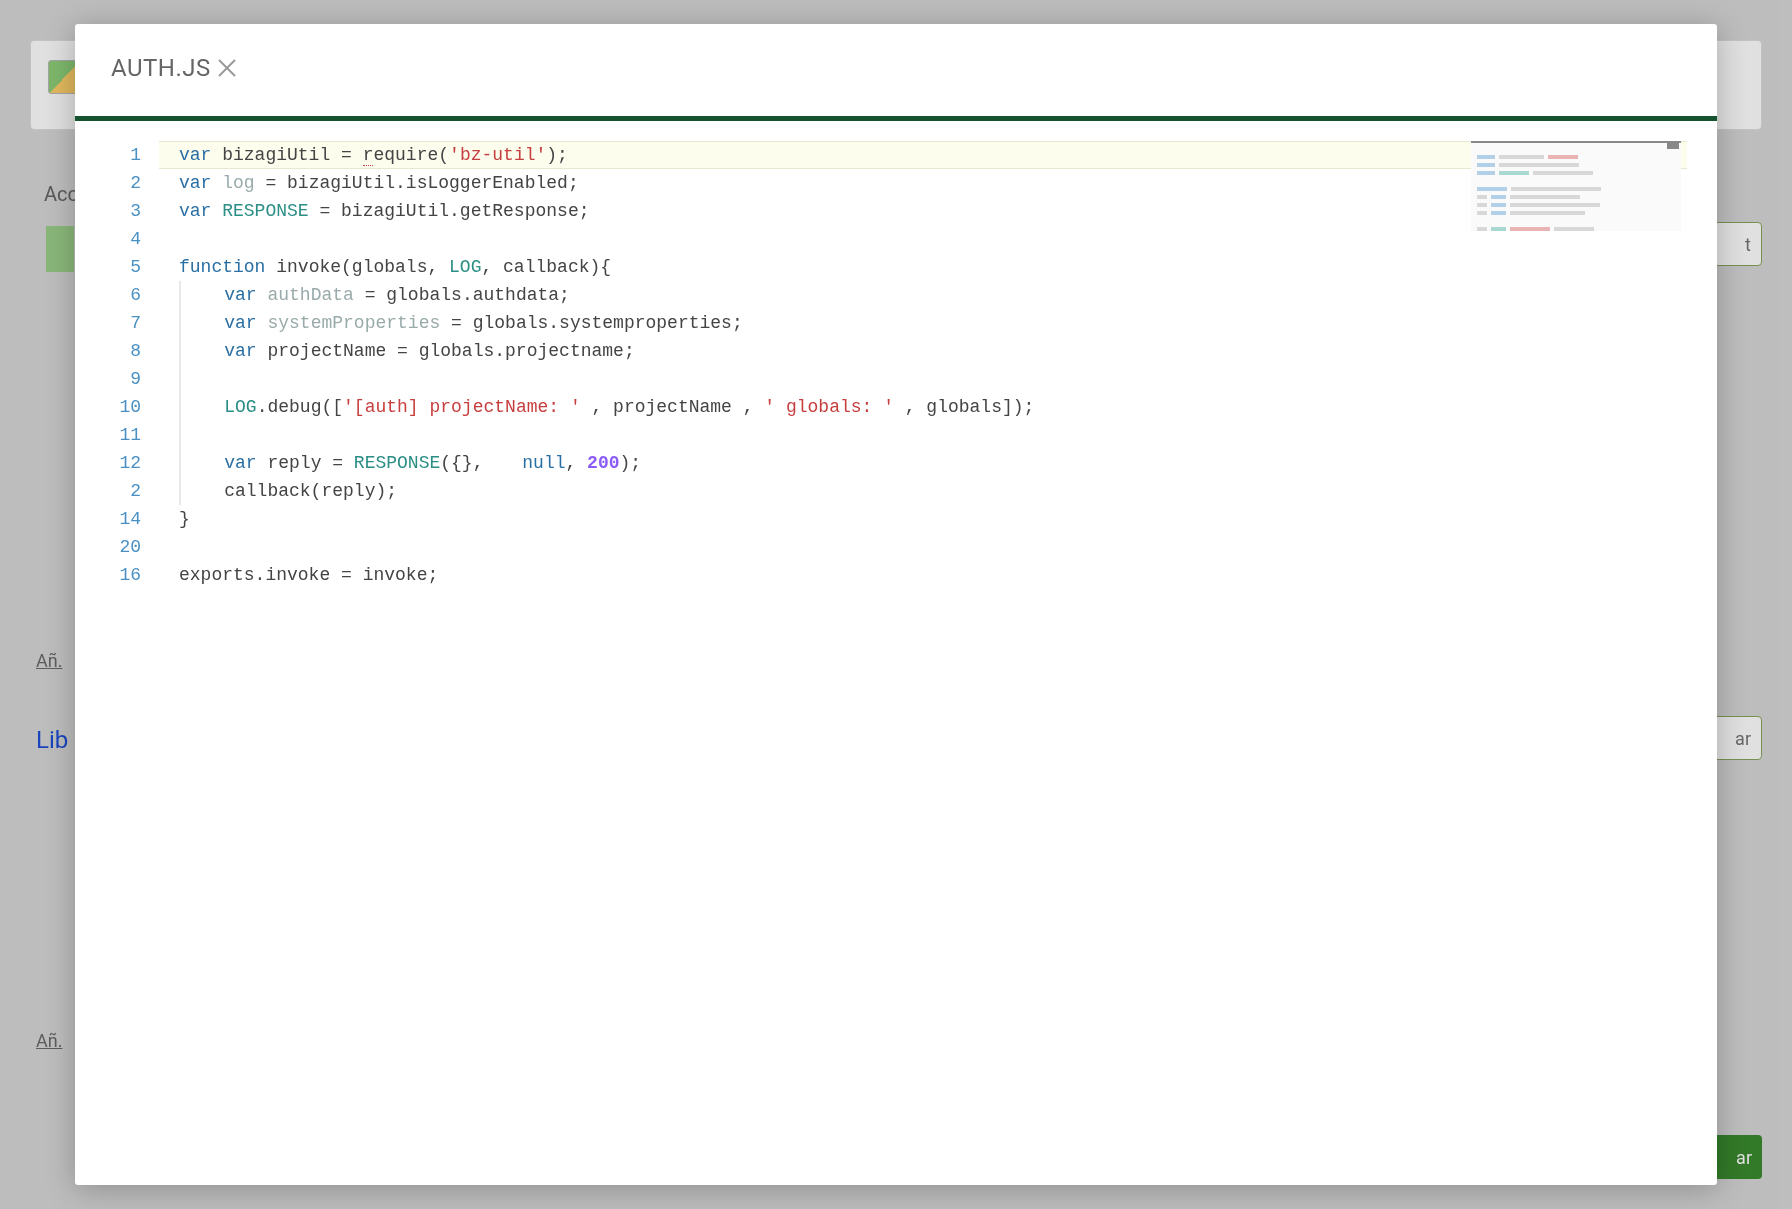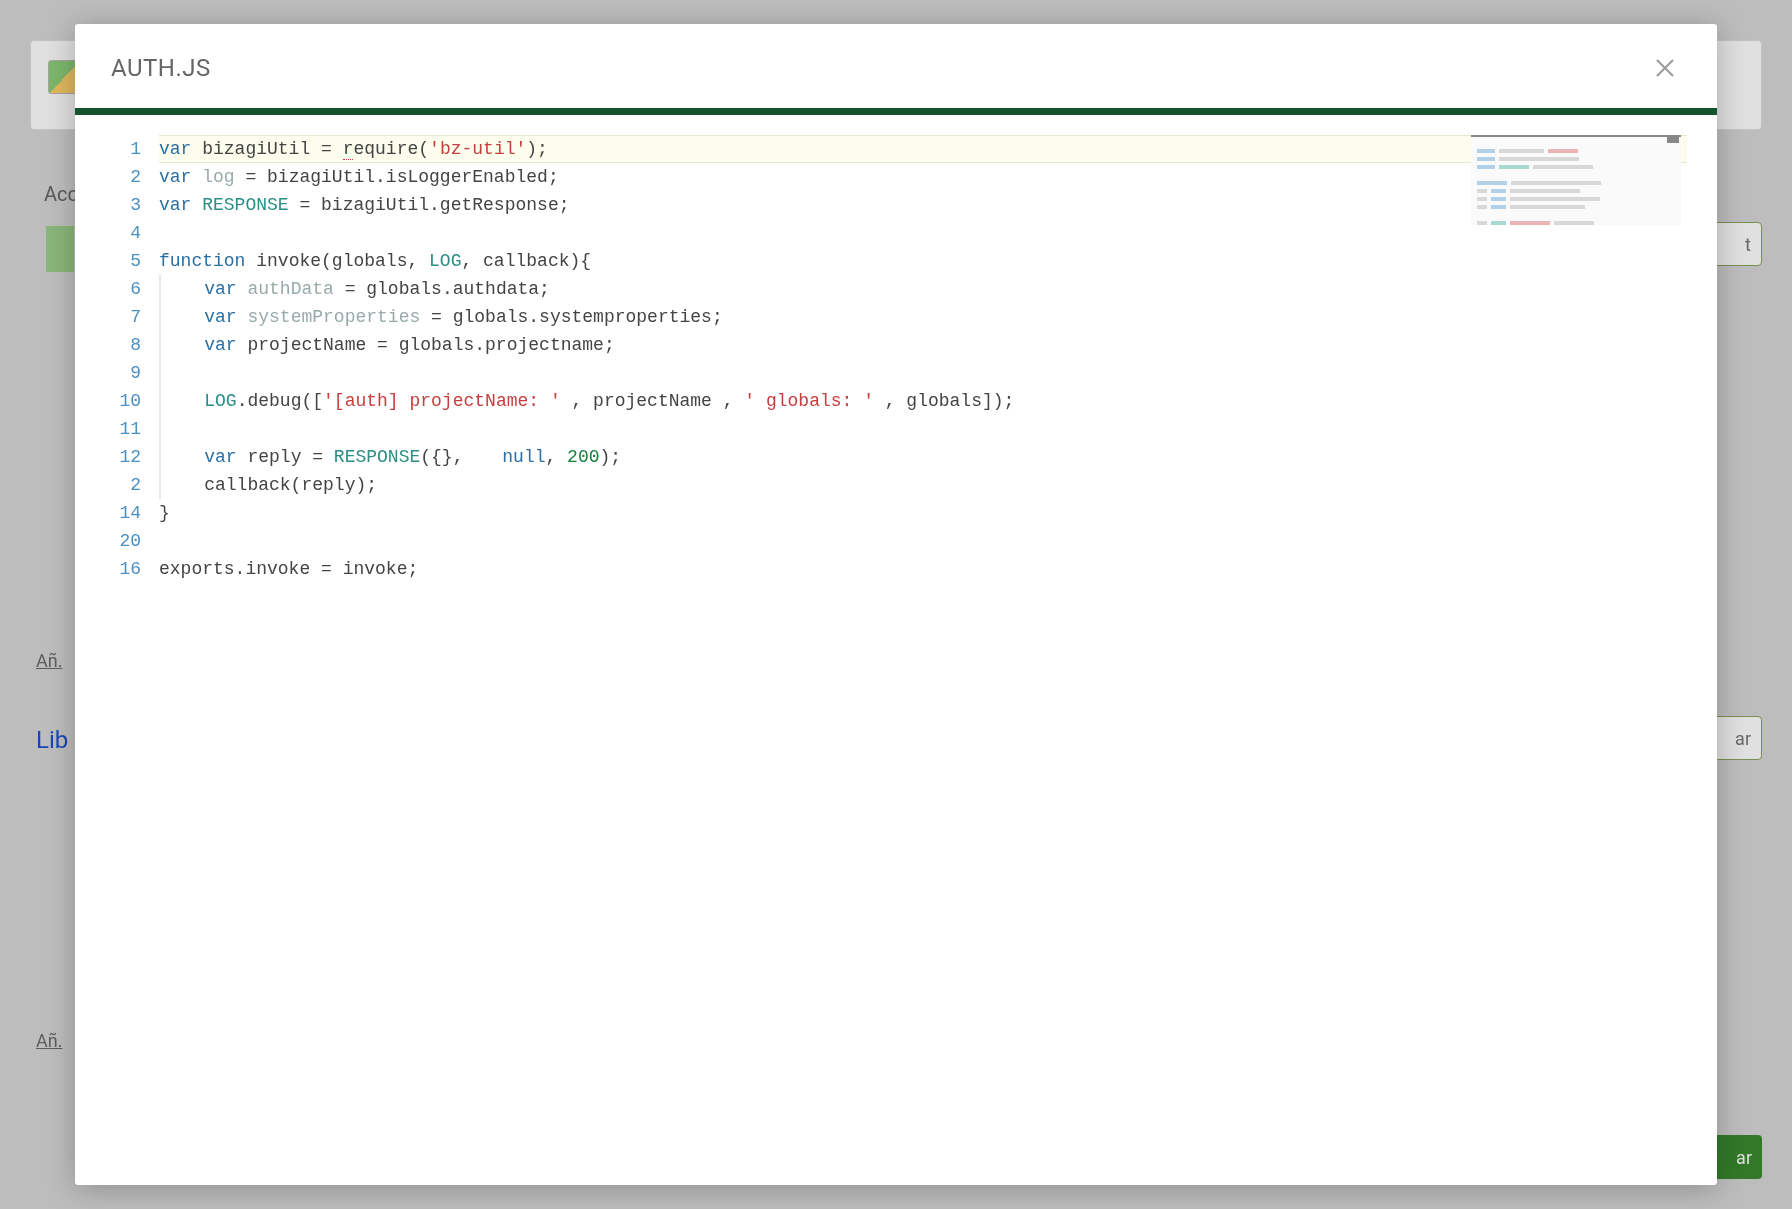--- a/index.html
+++ b/index.html
@@ -127,24 +127,24 @@
       left: 75px;
       right: 75px;
       bottom: 24px;
       background: #fff;
       box-shadow: 0 4px 30px rgba(0,0,0,0.25);
       border-radius: 3px;
       display: flex;
       flex-direction: column;
     }
     .modal-header {
-      padding: 28px 36px 24px 36px;
-      border-bottom: 7px solid #14532d;
-      display: flex;
-      justify-content: space-between;
+      padding: 28px 36px 32px 36px;
+      border-bottom: 5px solid #14532d;
+      display: flex;
+      justify-content: flex-start;
       align-items: center;
     }
     .modal-title {
       font-size: 24px;
       font-weight: 400;
       color: #666;
       letter-spacing: 0.5px;
     }
     .close-btn {
       width: 32px;
@@ -174,21 +174,21 @@
     }
     .code {
       flex: 1;
       font-family: "Consolas", "Courier New", monospace;
       font-size: 18px;
       line-height: 28px;
       color: #444;
       white-space: pre;
       position: relative;
     }
-    .code-line { height: 28px; }
+    .code-line { height: 28px; padding-left: 20px; }
     .code-line.active-line {
       background: #fdfdee;
       box-shadow: inset 0 1px 0 #e8e8d0, inset 0 -1px 0 #e8e8d0;
     }
     .minimap {
       position: absolute;
       top: 20px;
       right: 36px;
       width: 210px;
       height: 90px;
@@ -212,21 +212,21 @@
     .mm-blue { background: #b3d0e9; display:inline-block; height:4px; vertical-align:middle;}
     .mm-red { background: #e8b4b4; display:inline-block; height:4px; vertical-align:middle;}
     .mm-gray { background: #d8d8d8; display:inline-block; height:4px; vertical-align:middle;}
     .mm-teal { background: #a8d8cf; display:inline-block; height:4px; vertical-align:middle;}
 
     
     .kw { color: #2a6fa4; }
     .var-dim { color: #9aa; }
     .call-up { color: #2b8f86; }
     .str { color: #c73e3e; }
-    .num { color: #15803d; }
+    .num { color: #8b5cf6; font-weight: bold; }
     .null { color: #2a6fa4; margin-left: 28px; }
     .indent-guide {
       border-left: 1px solid #e8e8e8;
       display: inline-block;
       height: 28px;
       vertical-align: top;
     }
   </style>
 </head>
 <body>

